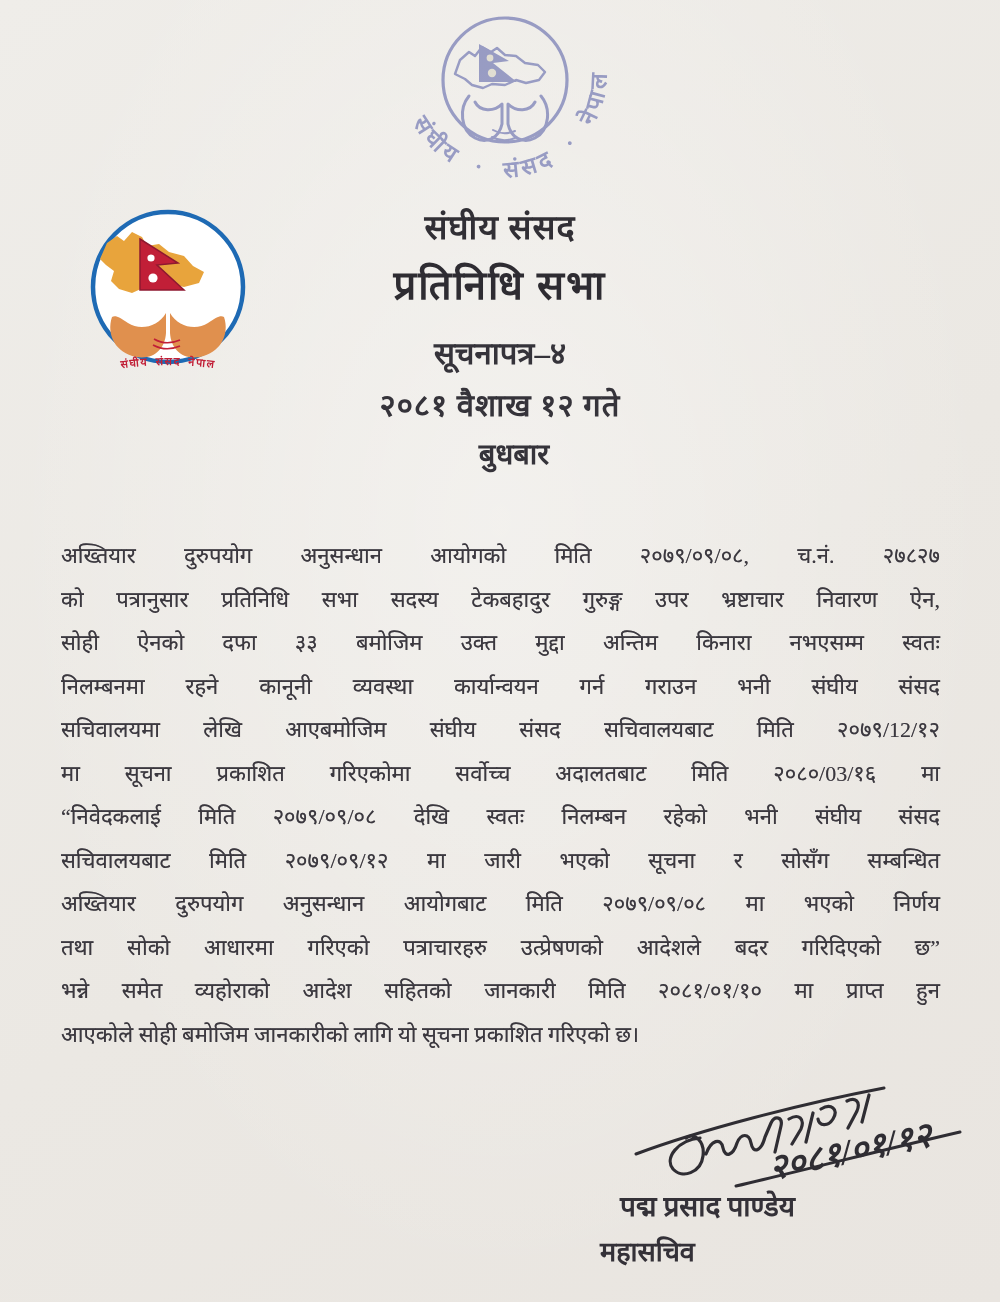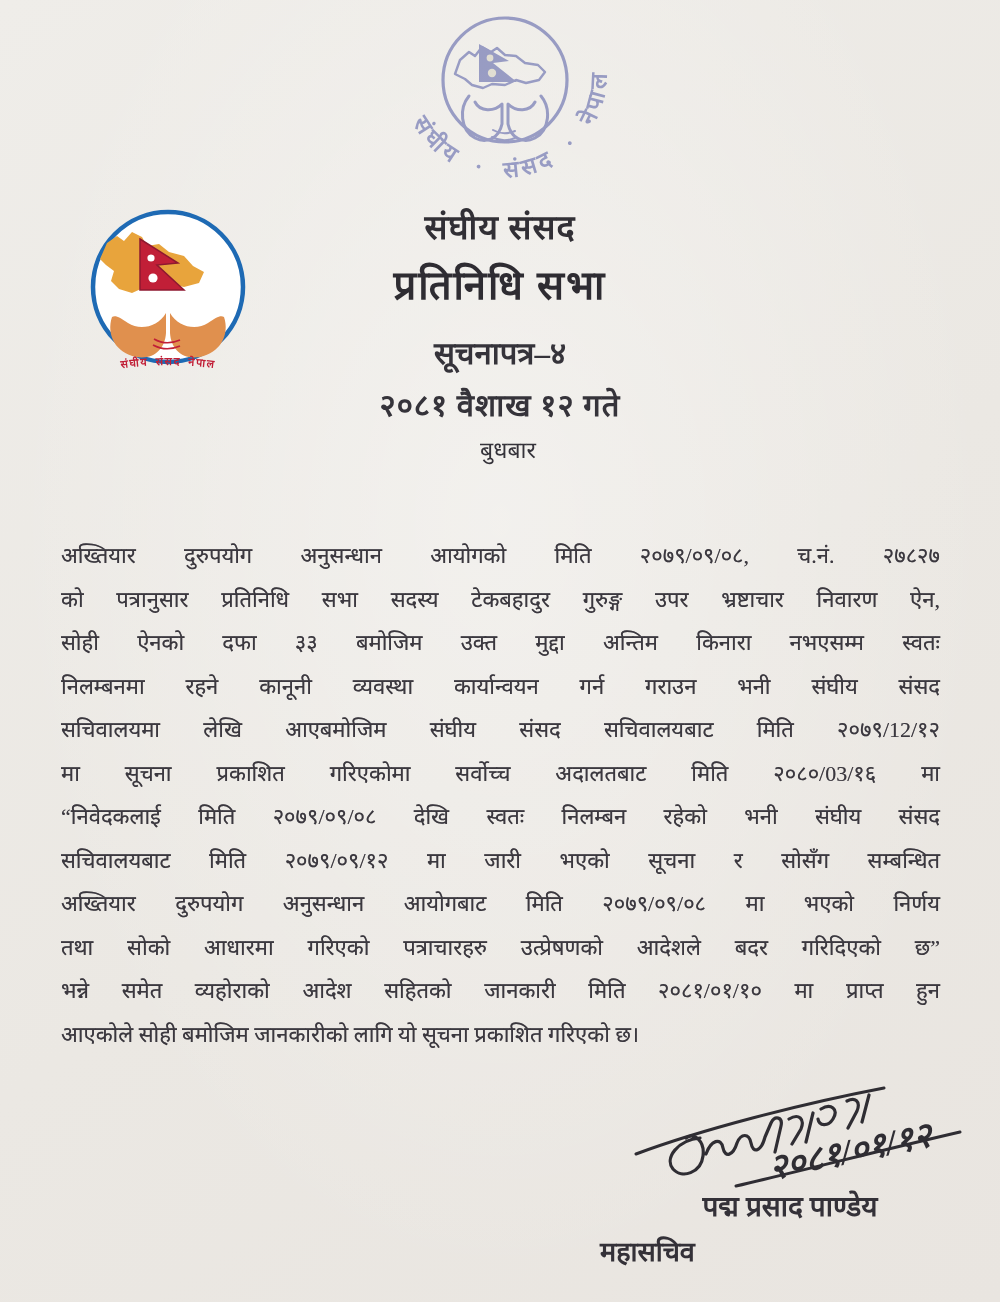--- a/index.html
+++ b/index.html
@@ -18,34 +18,34 @@
   .stamp text{font-family:"Liberation Serif","DejaVu Serif",serif;font-weight:bold;}
   
   .logo{position:absolute;left:68px;top:195px;}
   .logo text{font-family:"Liberation Serif","DejaVu Serif",serif;font-weight:bold;}
   
   .header{position:absolute;left:250px;top:0;width:500px;text-align:center;}
   .h-org{position:absolute;top:203px;left:0;width:100%;font-size:34px;font-weight:600;letter-spacing:1px;color:#312f35;}
   .h-house{position:absolute;top:256px;left:0;width:100%;font-size:40px;font-weight:700;letter-spacing:2px;color:#2e2c32;}
   .h-notice{position:absolute;top:319px;left:0;width:100%;font-size:31px;font-weight:600;color:#35333a;margin-top:12px;}
   .h-date{position:absolute;top:383px;left:0;width:100%;font-size:31px;font-weight:600;letter-spacing:1px;color:#35333a;}
-  .h-weekday{position:absolute;top:433px;left:8px;width:100%;font-size:23px;font-weight:400;color:#35333a;}
+  .h-weekday{position:absolute;top:433px;left:14px;width:100%;font-size:29px;font-weight:700;color:#35333a;}
   
   .bodytext{position:absolute;left:61px;top:534px;width:879px;}
   .bline{
     font-size:22px;line-height:43.5px;white-space:nowrap;
     text-align:justify;text-align-last:justify;
     color:#3b383f;text-shadow:0 0 0.5px rgba(59,56,63,0.55);
     white-space:normal;height:43.5px;overflow:visible;
   }
   .bline.last{text-align-last:left;}
   
   .sig-svg{position:absolute;left:620px;top:1080px;}
   .sig-svg text{font-family:"Liberation Serif","DejaVu Serif",serif;font-style:italic;font-weight:600;}
-  .sig-name{position:absolute;left:620px;top:1186px;width:340px;text-align:center;font-size:28px;font-weight:600;color:#343138;}
+  .sig-name{position:absolute;left:620px;top:1186px;width:340px;font-size:28px;font-weight:600;color:#343138;}
   .sig-title{position:absolute;left:600px;top:1232px;width:340px;text-align:left;font-size:27px;font-weight:600;color:#343138;}
 </style>
 </head>
 <body>
 
 <div class="page">
 
   <svg class="stamp" width="290" height="215" viewBox="-145 -80 290 215">
     <g fill="none" stroke-linejoin="round" stroke-linecap="round" stroke="#8d93cc">
       <circle r="62" stroke-width="3.2"></circle>

